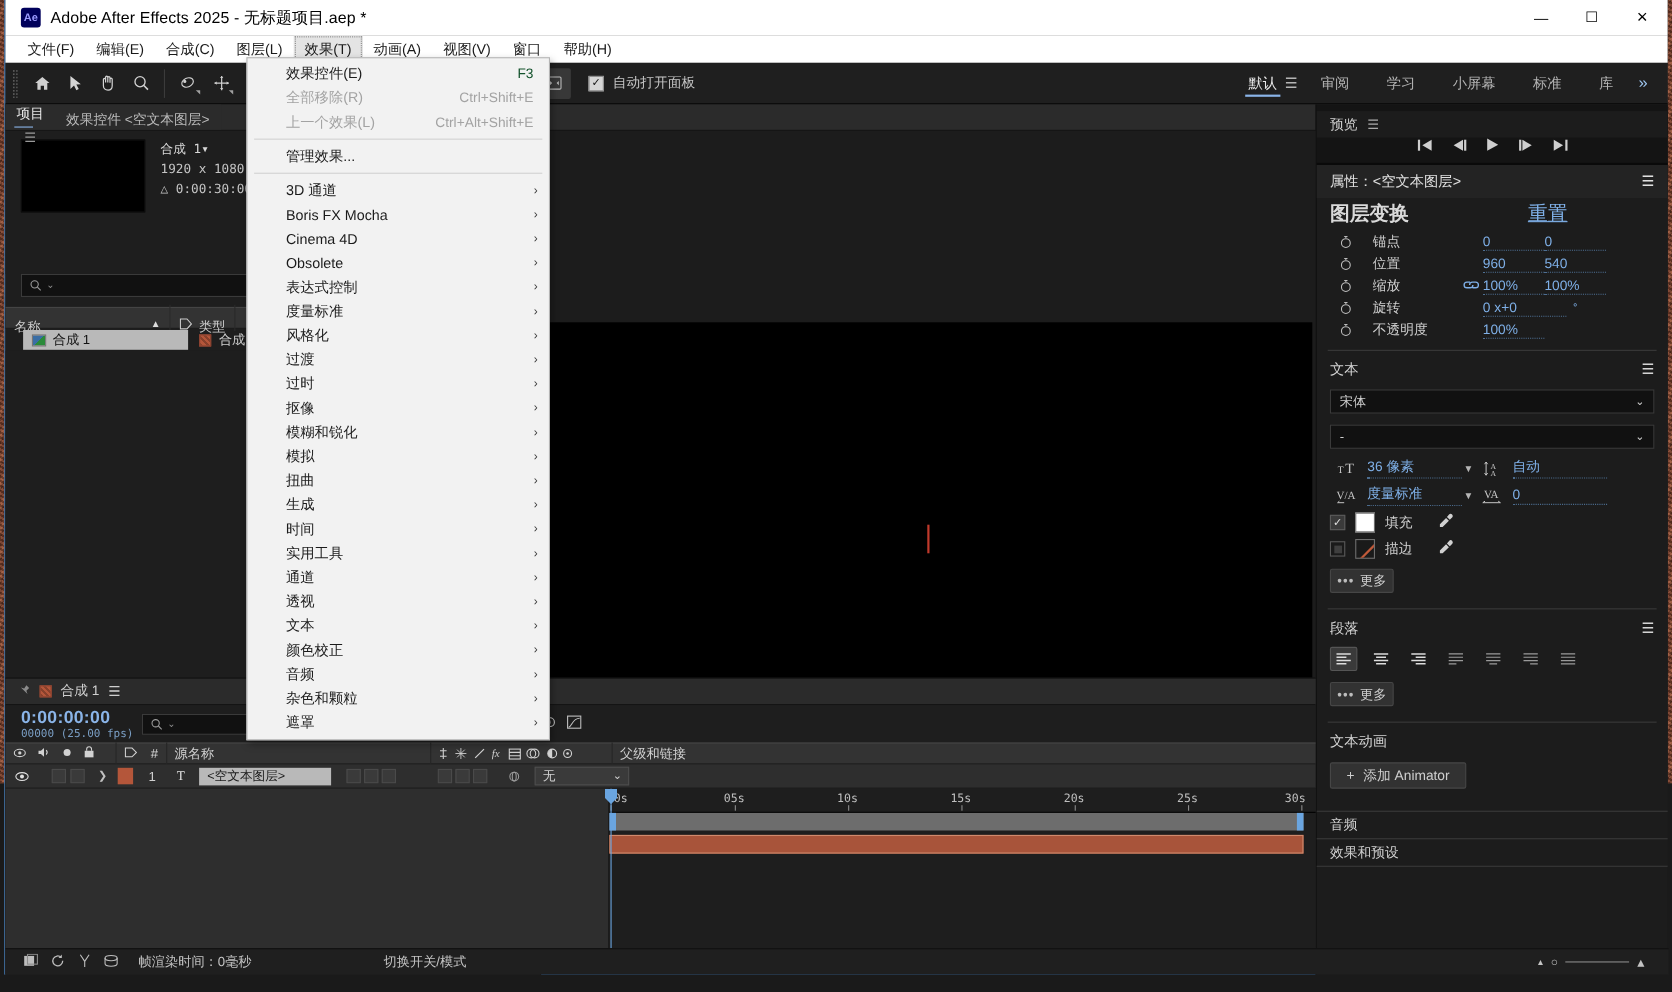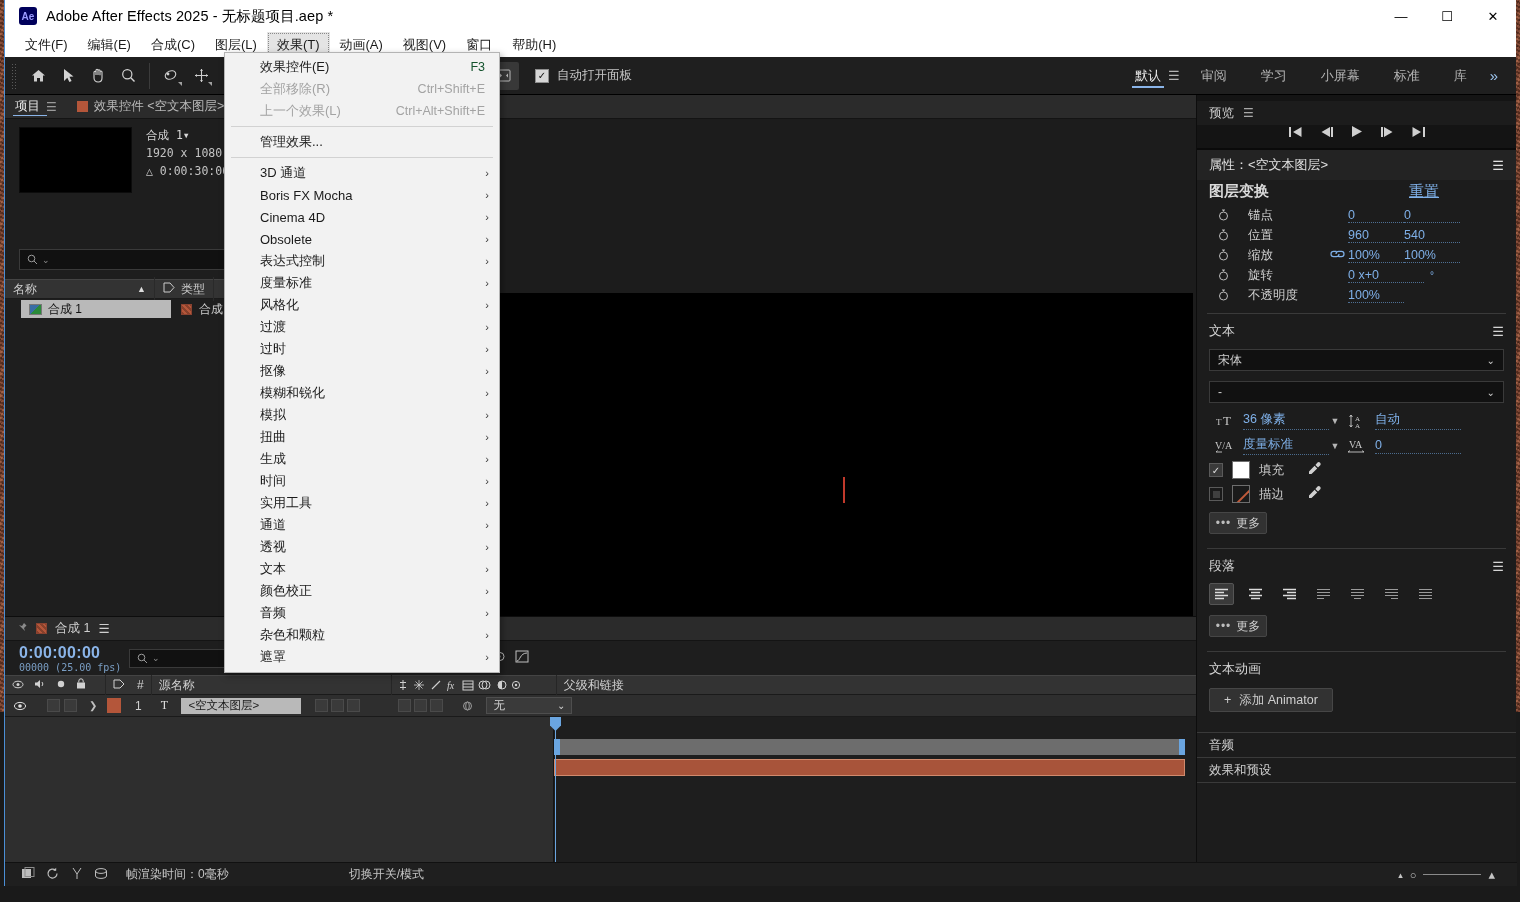--- a/index.html
+++ b/index.html
@@ -107,40 +107,40 @@
 
   
   .left-col { width: 487px; display: flex; flex-direction: column; background: #1e1e1e;
               border-right: 1px solid #111; }
   .panel-tabbar {
     height: 24px; background: #2b2b2b; display: flex; align-items: stretch;
     border-bottom: 1px solid #141414;
   }
   .ptab {
     display: flex; align-items: center; gap: 6px; padding: 0 10px;
-    font-size: 12.5px; color: #b9b9b9; background: #2b2b2b; position: relative;
+    font-size: 12.5px; color: #b9b9b9; background: #2b2b2b; position: relative; flex-direction: column;
   }
   .ptab.active { color: #e6e6e6; }
   .ptab.active::after { content:""; position:absolute; left:8px; right:20px; bottom:2px; height:1px; background:#8ab4e8; }
   .ptab .hamb { font-size: 12px; color: #9a9a9a; }
   .ptab .sq { width: 11px; height: 11px; background: #b4563a; }
 
   .proj-top { height: 130px; background: #1e1e1e; display: flex; padding: 8px 6px 4px 14px; gap: 14px; }
   .proj-thumb { width: 113px; height: 66px; background: #000; border: 1px solid #0c0c0c; }
   .proj-meta { font-size: 11.5px; color: #c4c4c4; line-height: 1.55; font-family: "DejaVu Sans Mono", monospace; }
   .proj-meta .l1 { color: #d8d8d8; }
   .proj-search {
     margin: 0 6px 0 14px; height: 21px; background: #111; border: 1px solid #3a3a3a;
     display: flex; align-items: center; padding: 0 7px; gap: 4px; color: #8c8c8c; font-size: 11px;
   }
   .proj-cols {
     margin-top: 9px; height: 20px; background: #333; display: flex; align-items: center;
     font-size: 12px; color: #cdcdcd; border-top: 1px solid #444; border-bottom: 1px solid #1b1b1b;
   }
-  .pcol { display: flex; align-items: center; gap: 6px; padding: 12px 8px; height: 20px; border-right: 1px solid #2a2a2a;}
+  .pcol { display: flex; gap: 6px; padding: 12px 8px; height: 20px; border-right: 1px solid #2a2a2a;}
   .pcol.name { width: 150px; }
   .pcol .sortarrow { margin-left: auto; color: #ddd; font-size: 9px; }
   .proj-row { height: 20px; display: flex; align-items: center; font-size: 12px; }
   .proj-row .cell-name {
     width: 150px; display: flex; align-items: center; gap: 6px; padding-left: 8px;
     background: #b9b9b9; color: #111; height: 18px; margin-left: 16px;
   }
   .proj-row .cell-type { display:flex; align-items:center; gap:7px; padding-left: 10px; color:#d0d0d0;}
   .comp-ico { width: 13px; height: 11px; background: linear-gradient(135deg,#3a6ea5 50%, #2a8a3a 50%); border:1px solid #777; }
   .comp-ico2 { width: 11px; height: 11px; background: #b4563a; border:1px solid #8a4230;
@@ -184,21 +184,21 @@
   .rpanel-head .hamb { font-size: 12px; color:#a8a8a8; }
   .preview-block { background: #141414; padding: 6px 0 10px; border-bottom: 2px solid #0a0a0a;}
   .preview-ctrls { display:flex; align-items:center; justify-content:center; gap: 16px; color:#cfcfcf; font-size: 13px; }
   .pc-btn{ display:flex; align-items:center; }
   .props-head {
     height: 30px; display:flex; align-items:center; padding: 0 12px; font-size: 13px; color:#e0e0e0;
     background:#232323; justify-content: space-between;
   }
   .sec-title { font-size: 13px; color: #d4d4d4; padding: 8px 12px 4px; }
   .sec-title.row { display:flex; justify-content:space-between; align-items:center; }
-  .xform-head { display:flex; padding: 2px 12px 4px; font-size: 15px; gap: 32px; }
+  .xform-head { display:flex; padding: 2px 12px 4px; font-size: 18px; }
   .xform-head .lbl { color: #d9d9d9; font-weight: bold; }
   .xform-head .reset { margin-left: 108px; color:#7fb0e8; text-decoration: underline; }
   .prop-row { display:flex; align-items:center; height: 20px; padding-left: 20px; font-size: 12.5px; }
   .stopwatch { width: 13px; color:#bdbdbd; font-size: 11px; display:flex; justify-content:center; }
   .prop-name { width: 96px; padding-left: 18px; color:#cfcfcf; }
   .link-ico { width: 22px; color:#7fb0e8; font-size: 11px; text-align:center; }
   .prop-val { width: 56px; color:#7fb0e8; border-bottom: 1px dotted #4e6f93; }
   .prop-val.wide { width: 76px; }
   .deg { color:#7fb0e8; font-size: 10px; margin-left: 6px;}
 
@@ -985,20 +985,36 @@
           <span class="parent-sel">
             <span>无</span>
             <span style="font-size:10px">⌄</span>
           </span>
         </div>
       </div>
 
       <div class="tl-grid-area">
         <div class="tl-left"></div>
         <div class="tl-right">
+          <div class="ruler">
+            <span class="tick" style="left:4px">0s</span>
+            <span class="tick" style="left:104px">05s</span>
+            <span class="tick" style="left:207px">10s</span>
+            <span class="tick" style="left:310px">15s</span>
+            <span class="tick" style="left:413px">20s</span>
+            <span class="tick" style="left:516px">25s</span>
+            <span class="tick" style="left:614px">30s</span>
+            <span class="tickmark" style="left:1px"></span>
+            <span class="tickmark" style="left:114px"></span>
+            <span class="tickmark" style="left:217px"></span>
+            <span class="tickmark" style="left:320px"></span>
+            <span class="tickmark" style="left:423px"></span>
+            <span class="tickmark" style="left:526px"></span>
+            <span class="tickmark" style="left:629px"></span>
+          </div>
           <div class="workbar"></div>
           <div class="layerbar"></div>
           <div class="playhead" style="left:1px">
             <span class="head"></span>
           </div>
           <div class="tl-scroll-right"></div>
         </div>
       </div>
     </div>
 

